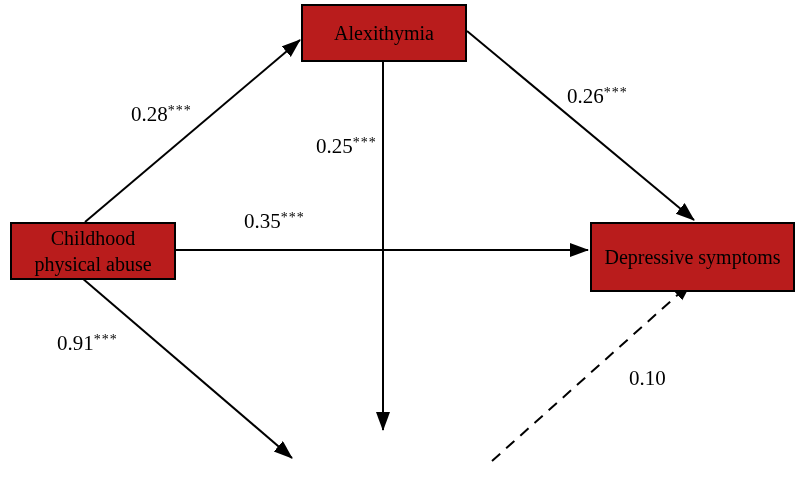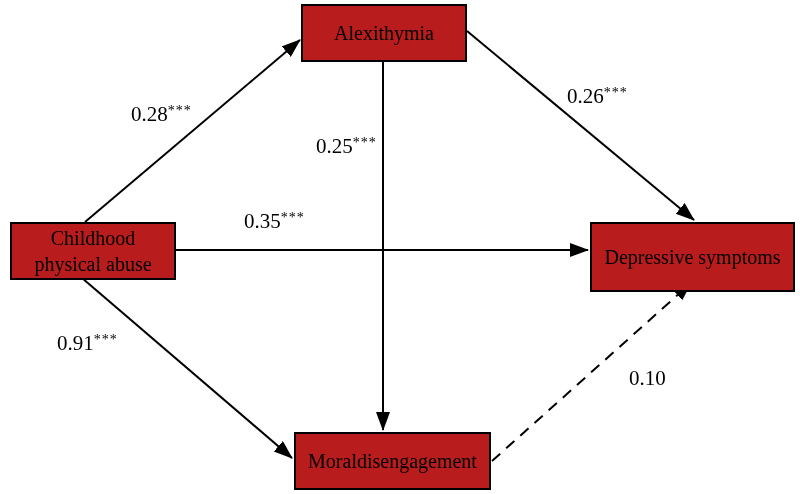--- a/index.html
+++ b/index.html
@@ -88,23 +88,20 @@
   </div>
 
   <div class="node node-cpa">
     <span>Childhood physical abuse</span>
   </div>
 
   <div class="node node-depressive">
     <span>Depressive symptoms</span>
   </div>
 
-  <div class="node node-moral">
-    <span>Moraldisengagement</span>
-  </div>
 
   <div class="coef coef-040">
     <span>0.28</span><sup>***</sup>
   </div>
 
   <div class="coef coef-026">
     <span>0.26</span><sup>***</sup>
   </div>
 
   <div class="coef coef-025">

